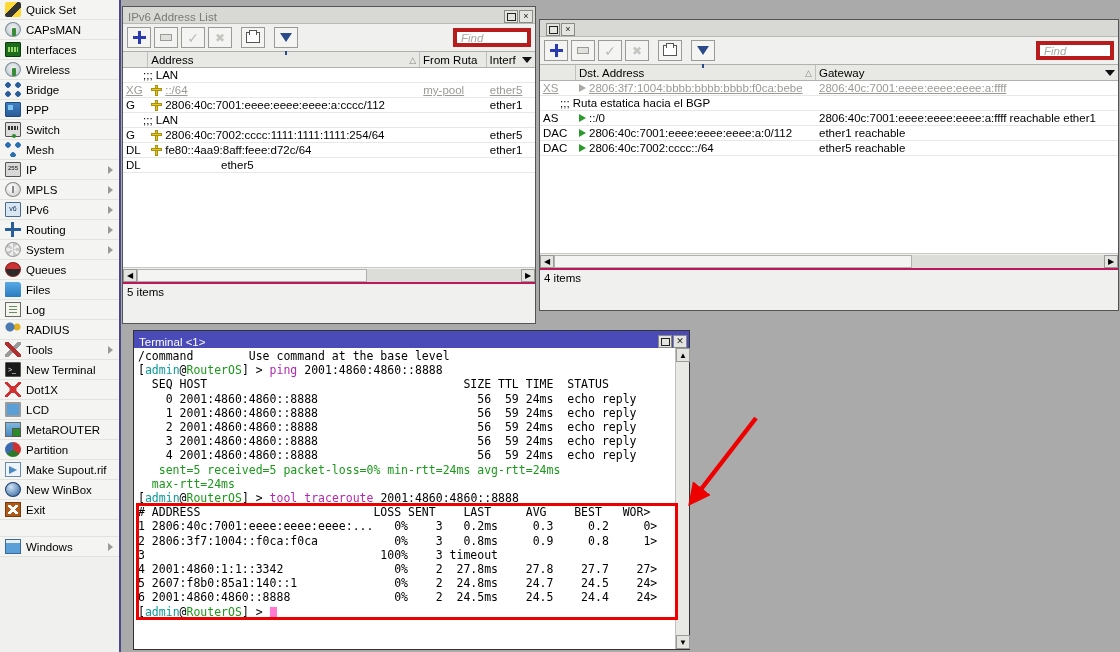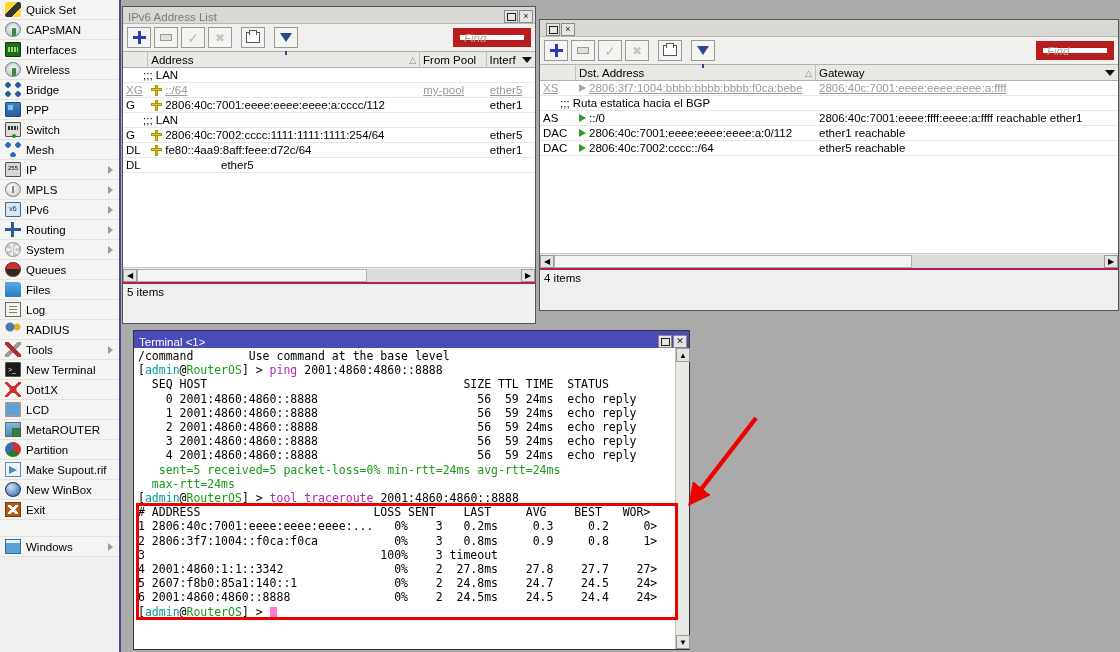--- a/index.html
+++ b/index.html
@@ -106,21 +106,21 @@
   .tb-btn.sq:after{content:"";width:7px;height:6px;border:1.2px solid #222;}
 
   
   .wtoolbar { height:27px; display:flex; align-items:center; padding:2px 4px; gap:3px; background:#f0f0ee; }
   .tbtn {
     width:24px;height:21px;border:1px solid #9a9a96;background:#f4f4f2;
     display:flex;align-items:center;justify-content:center;position:relative;
   }
   .tbtn.sep { margin-left:6px; }
   .find-box {
-    margin-left:auto;width:78px;height:19px;background:#fff;border:7px solid #b91c1c;
+    margin-left:auto;width:78px;height:19px;background:#fff;border:4px solid #b91c1c;
     color:#a8a8a4;font-size:11.5px;font-style:italic;padding:1px 4px;
     display:flex;align-items:center;
   }
   .plus-i{position:relative;width:13px;height:13px;}
   .plus-i:before{content:"";position:absolute;left:5px;top:0;width:3px;height:13px;background:#2a3ab0;}
   .plus-i:after{content:"";position:absolute;top:5px;left:0;height:3px;width:13px;background:#2a3ab0;}
   .minus-i{width:12px;height:7px;border:1px solid #9a9a96;background:#e0e0dc;}
   .check-i{color:#b8b8b4;font-size:14px;line-height:1;}
   .xx-i{color:#c4c4c0;font-size:12px;line-height:1;}
   .comment-i{width:14px;height:11px;border:1px solid #555;background:#fff;position:relative;}
@@ -325,21 +325,21 @@
     <div class="find-box">Find</div>
   </div>
 
   <div class="thead">
     <div class="th" style="width:26px"></div>
     <div class="th sortmark" style="width:283px">
       <span>Address</span>
       <span class="sort-a">△</span>
     </div>
     <div class="th" style="width:69px">
-      <span>From Pool</span>
+      <span>From Ruta</span>
     </div>
     <div class="th" style="width:34px;border-right:none">
       <span>Interf</span>
     </div>
     <div class="th" style="width:16px;border-right:none;justify-content:center">
       <span class="dropbtn"></span>
     </div>
   </div>
 
   <div class="tbody" id="addr-body" style="height:199px;">
@@ -455,21 +455,21 @@
       </div>
       <div class="trow">
         <div class="td comment-row" style="width: 100%;">;;; Ruta estatica hacia el BGP</div>
       </div>
       <div class="trow">
         <div class="td" style="width: 36px;">AS</div>
         <div class="td" style="width: 240px;">
           <span class="tri"></span>
           <span>::/0</span>
         </div>
-        <div class="td" style="width: 286px;">2806:40c:7001:eeee:ffff:eeee:a:ffff reachable ether1</div>
+        <div class="td" style="width: 286px;">2806:40c:7001:eeee:eeee:eeee:a:ffff reachable ether1</div>
       </div>
       <div class="trow">
         <div class="td" style="width: 36px;">DAC</div>
         <div class="td" style="width: 240px;">
           <span class="tri"></span>
           <span>2806:40c:7001:eeee:eeee:eeee:a:0/112</span>
         </div>
         <div class="td" style="width: 286px;">ether1 reachable</div>
       </div>
       <div class="trow">

